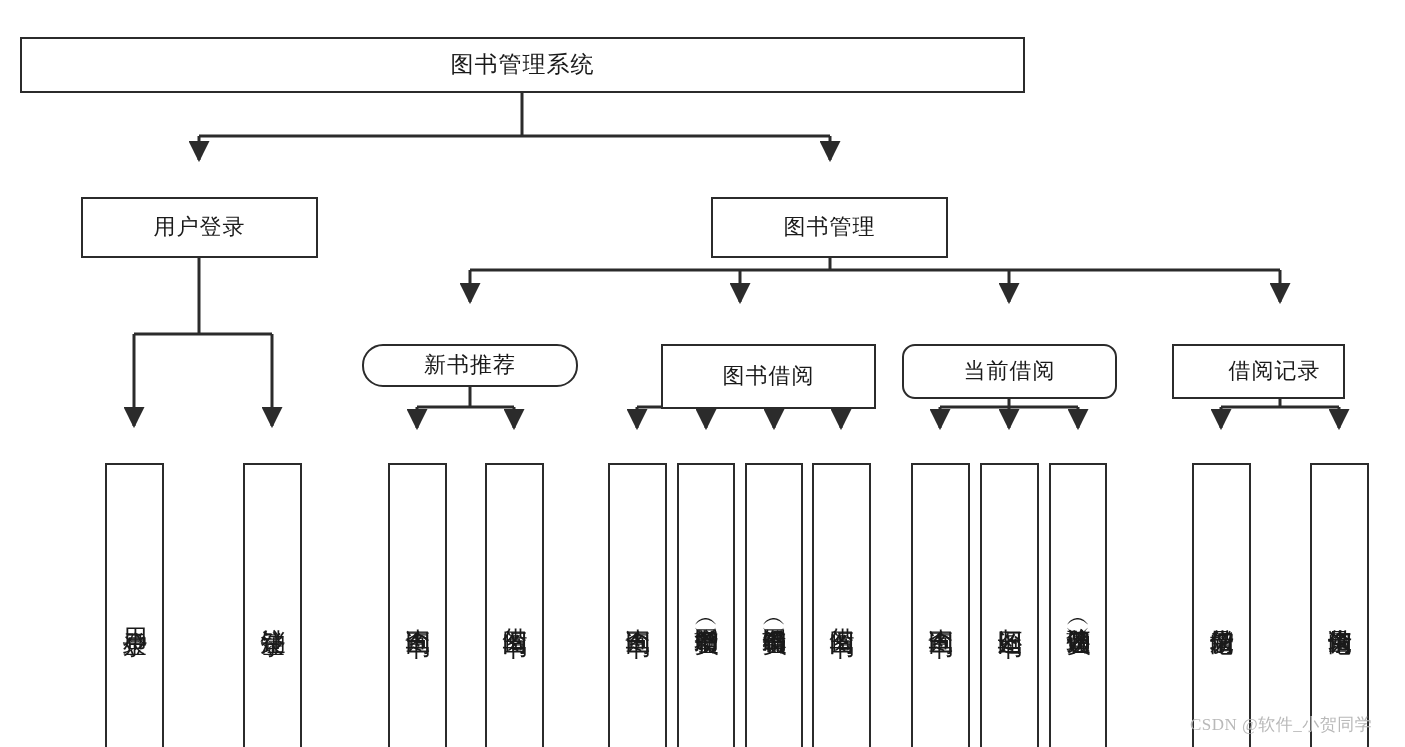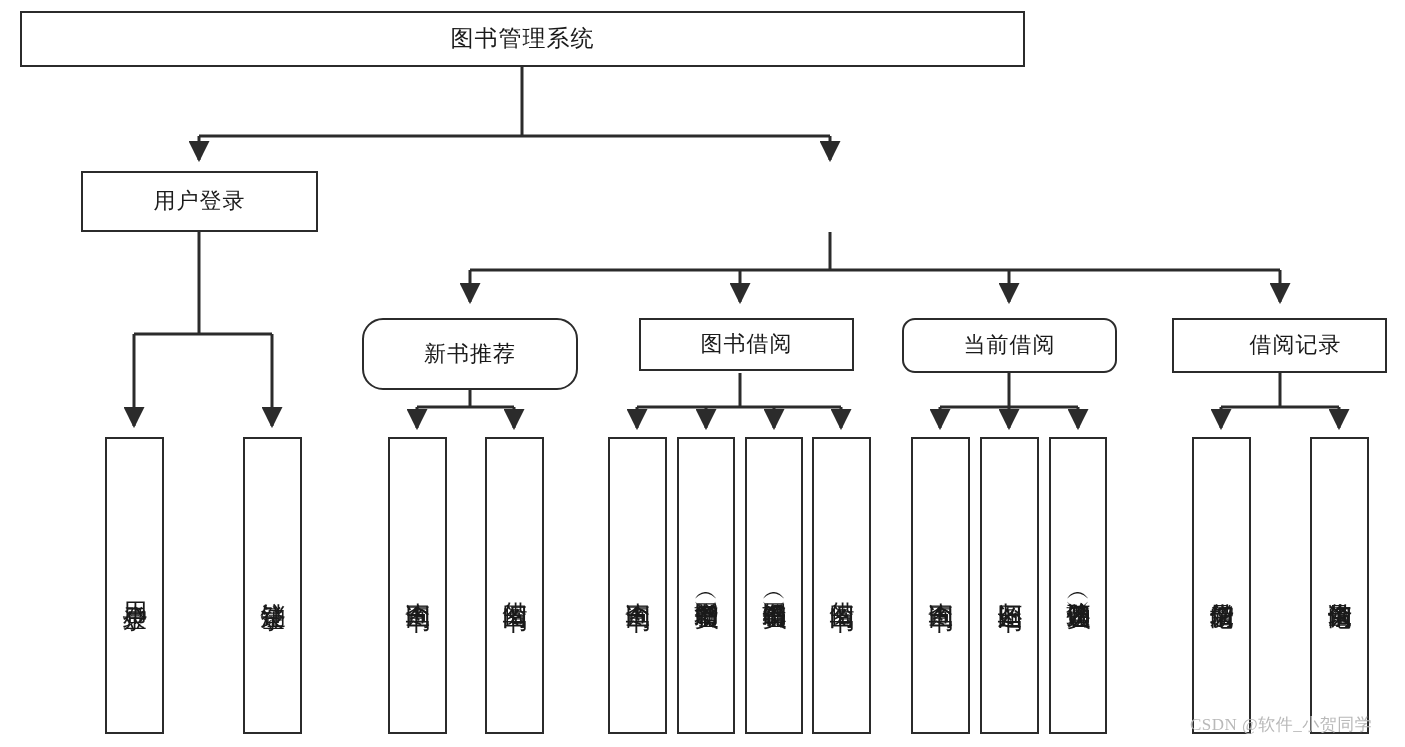--- a/index.html
+++ b/index.html
@@ -28,20 +28,21 @@
   .node {
     position: absolute;
     box-sizing: border-box;
     border: 2.5px solid #2b2b2b;
     background: #ffffff;
     display: flex;
     align-items: center;
     justify-content: center;
     color: #1a1a1a;
     z-index: 2;
+    margin-top: 26px;
   }
   .node-label {
     display: block;
     text-align: center;
     letter-spacing: 1px;
     white-space: nowrap;
   }
   
   .node.horiz .node-label {
     font-size: 22px;
@@ -135,31 +136,34 @@
     </g>
   </svg>
 
   <div class="node horiz root" style="left:20px; top:11px; width:1005px; height:56px;">
     <span class="node-label">图书管理系统</span>
   </div>
 
   <div class="node horiz" style="left:81px; top:171px; width:237px; height:61px;">
     <span class="node-label">用户登录</span>
   </div>
-
-  <div class="node horiz" style="left:362px; top:318px; width:216px; height:72px;border-radius:21px;">
+  <div class="node horiz" style="left:711px; top:171px; width:237px; height:61px;">
+    <span class="node-label">图书管理</span>
+  </div>
+
+  <div class="node horiz" style="left:362px; top:318px; width:216px; height:43px;border-radius:21px;">
     <span class="node-label">新书推荐</span>
   </div>
-  <div class="node horiz" style="left:639px; top:318px; width:215px; height:53px;">
+  <div class="node horiz" style="left:661px; top:318px; width:215px; height:65px;">
     <span class="node-label">图书借阅</span>
   </div>
   <div class="node horiz" style="left:902px; top:318px; width:215px; height:55px;border-radius:13px;">
     <span class="node-label">当前借阅</span>
   </div>
-  <div class="node horiz" style="left:1172px; top:318px; width:215px; height:55px;padding-left:32px;">
+  <div class="node horiz" style="left:1172px; top:318px; width:173px; height:55px;padding-left:32px;">
     <span class="node-label">借阅记录</span>
   </div>
 
   <div class="node vert" style="left:105px; top:437px; width:59px; height:297px;">
     <span class="node-label">用户登录</span>
   </div>
   <div class="node vert" style="left:243px; top:437px; width:59px; height:297px;">
     <span class="node-label">注销登录</span>
   </div>
 

